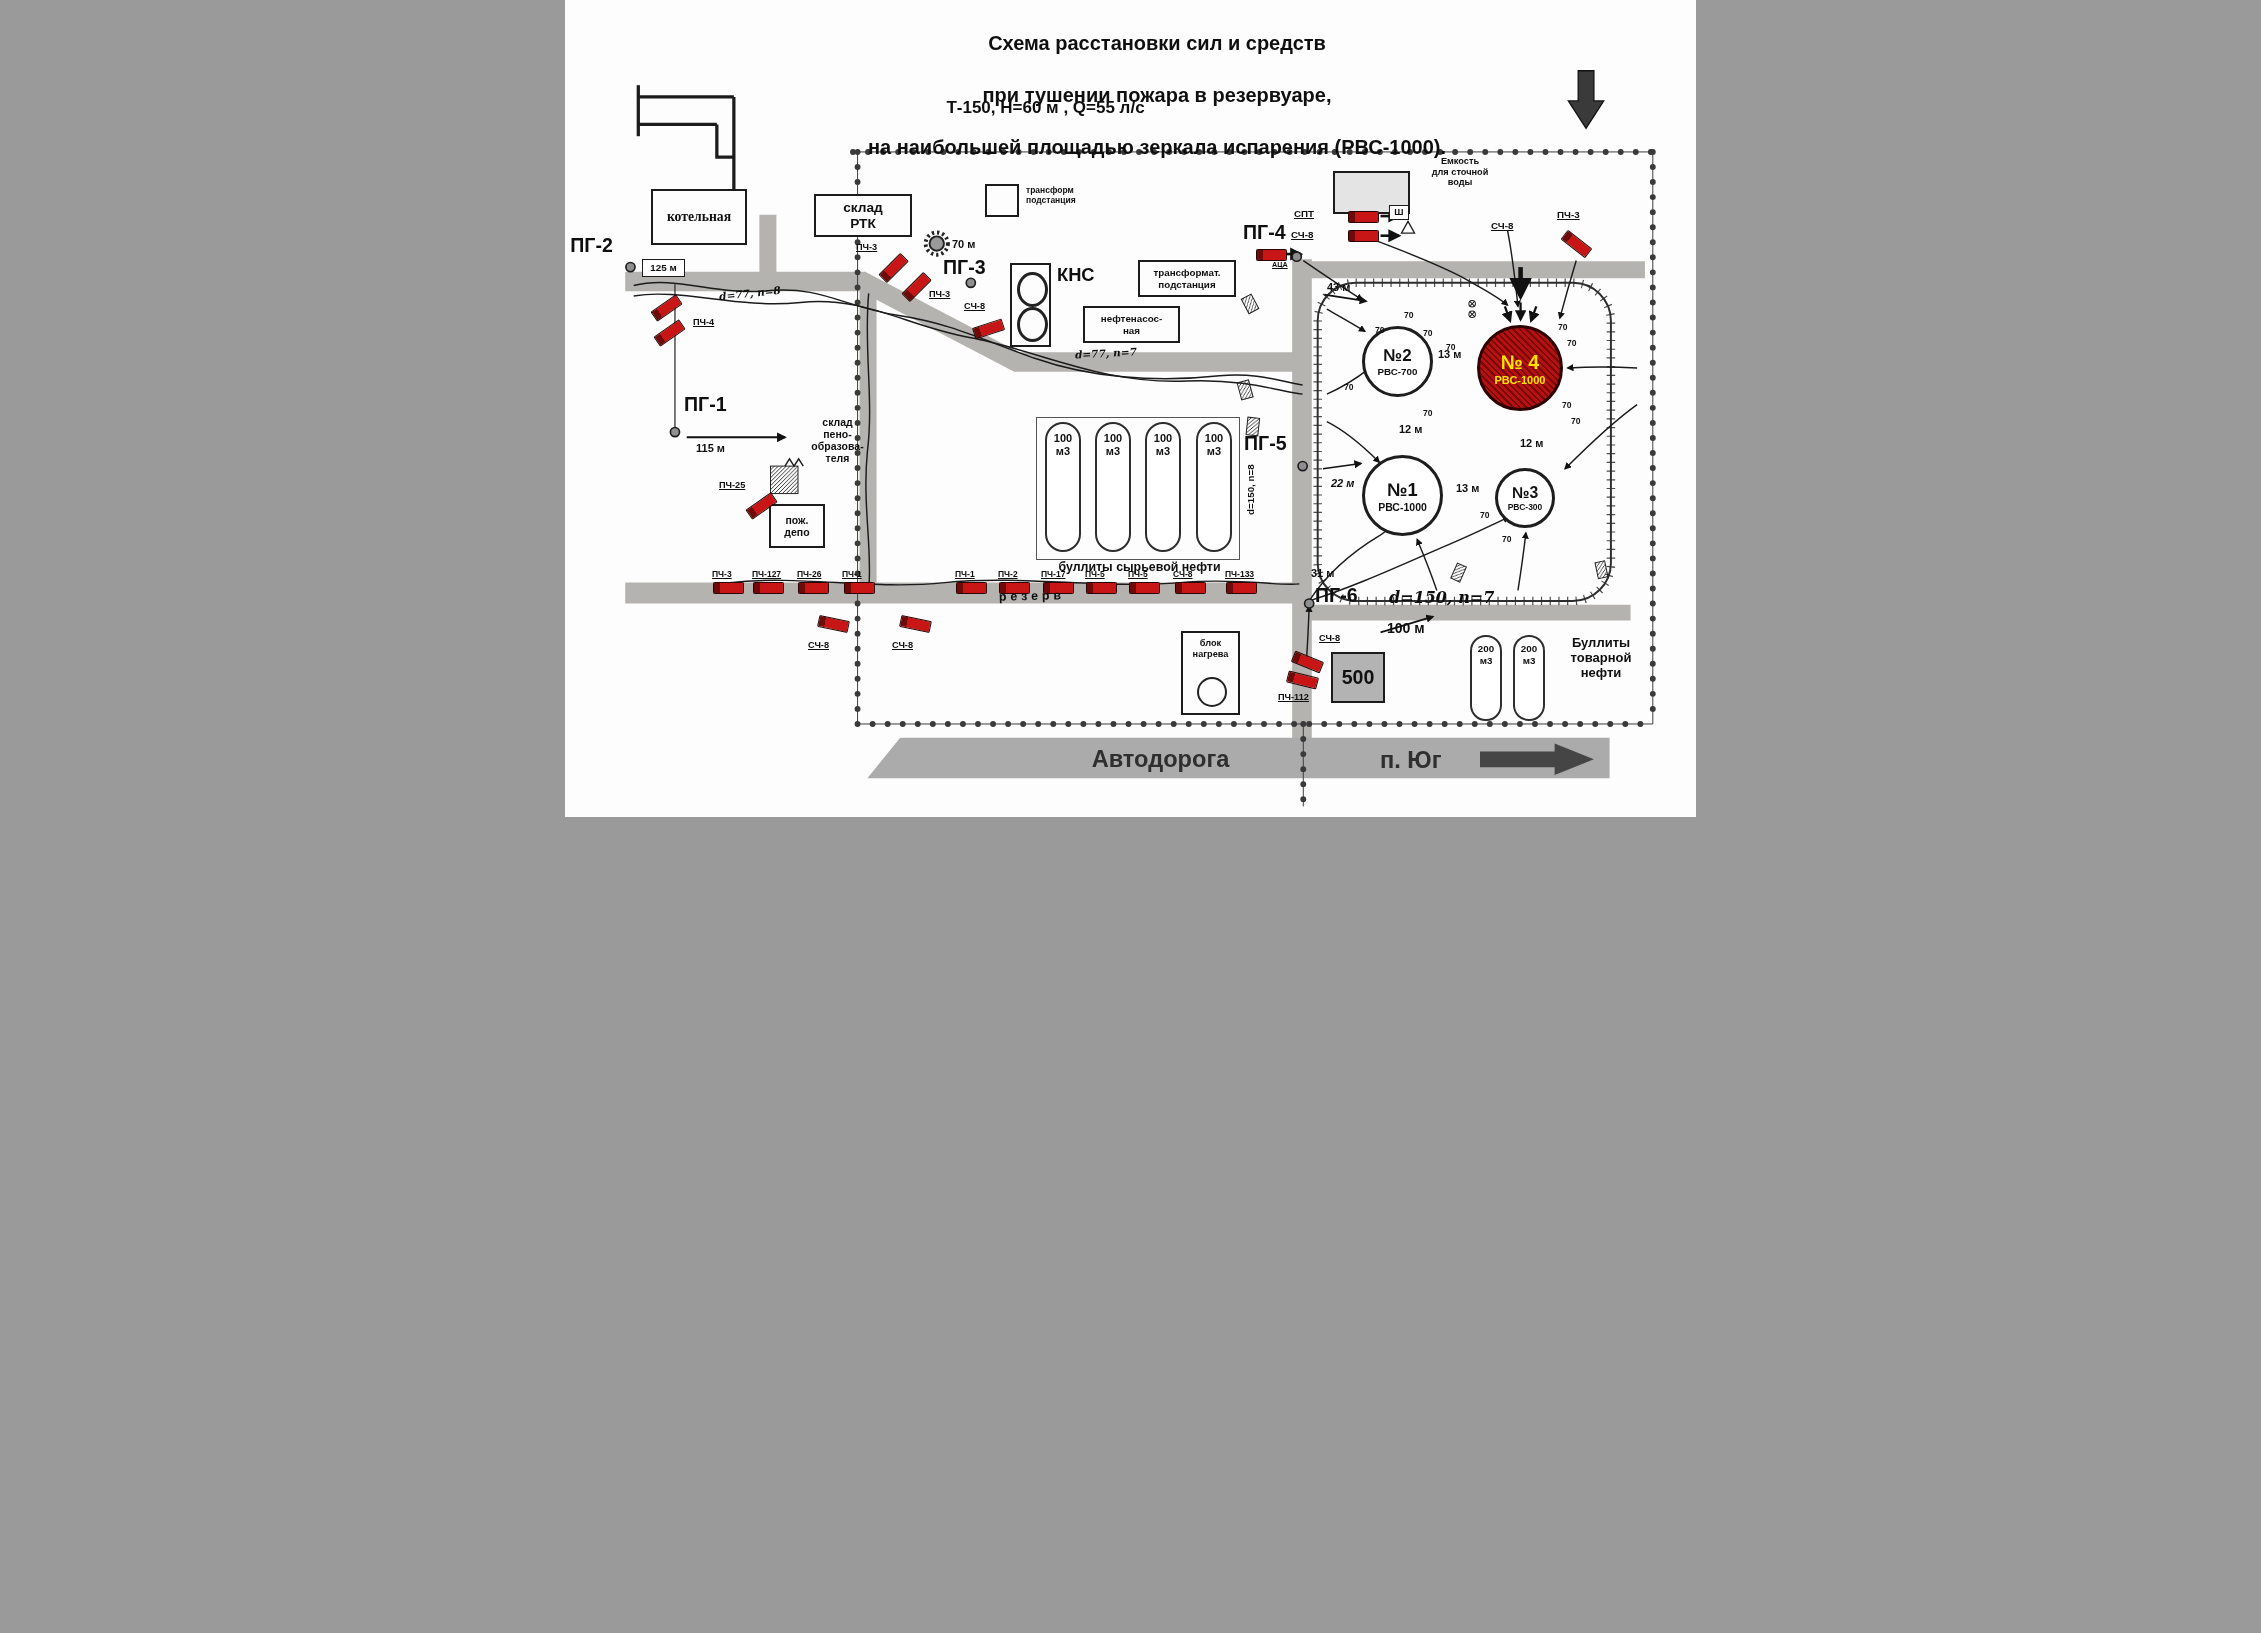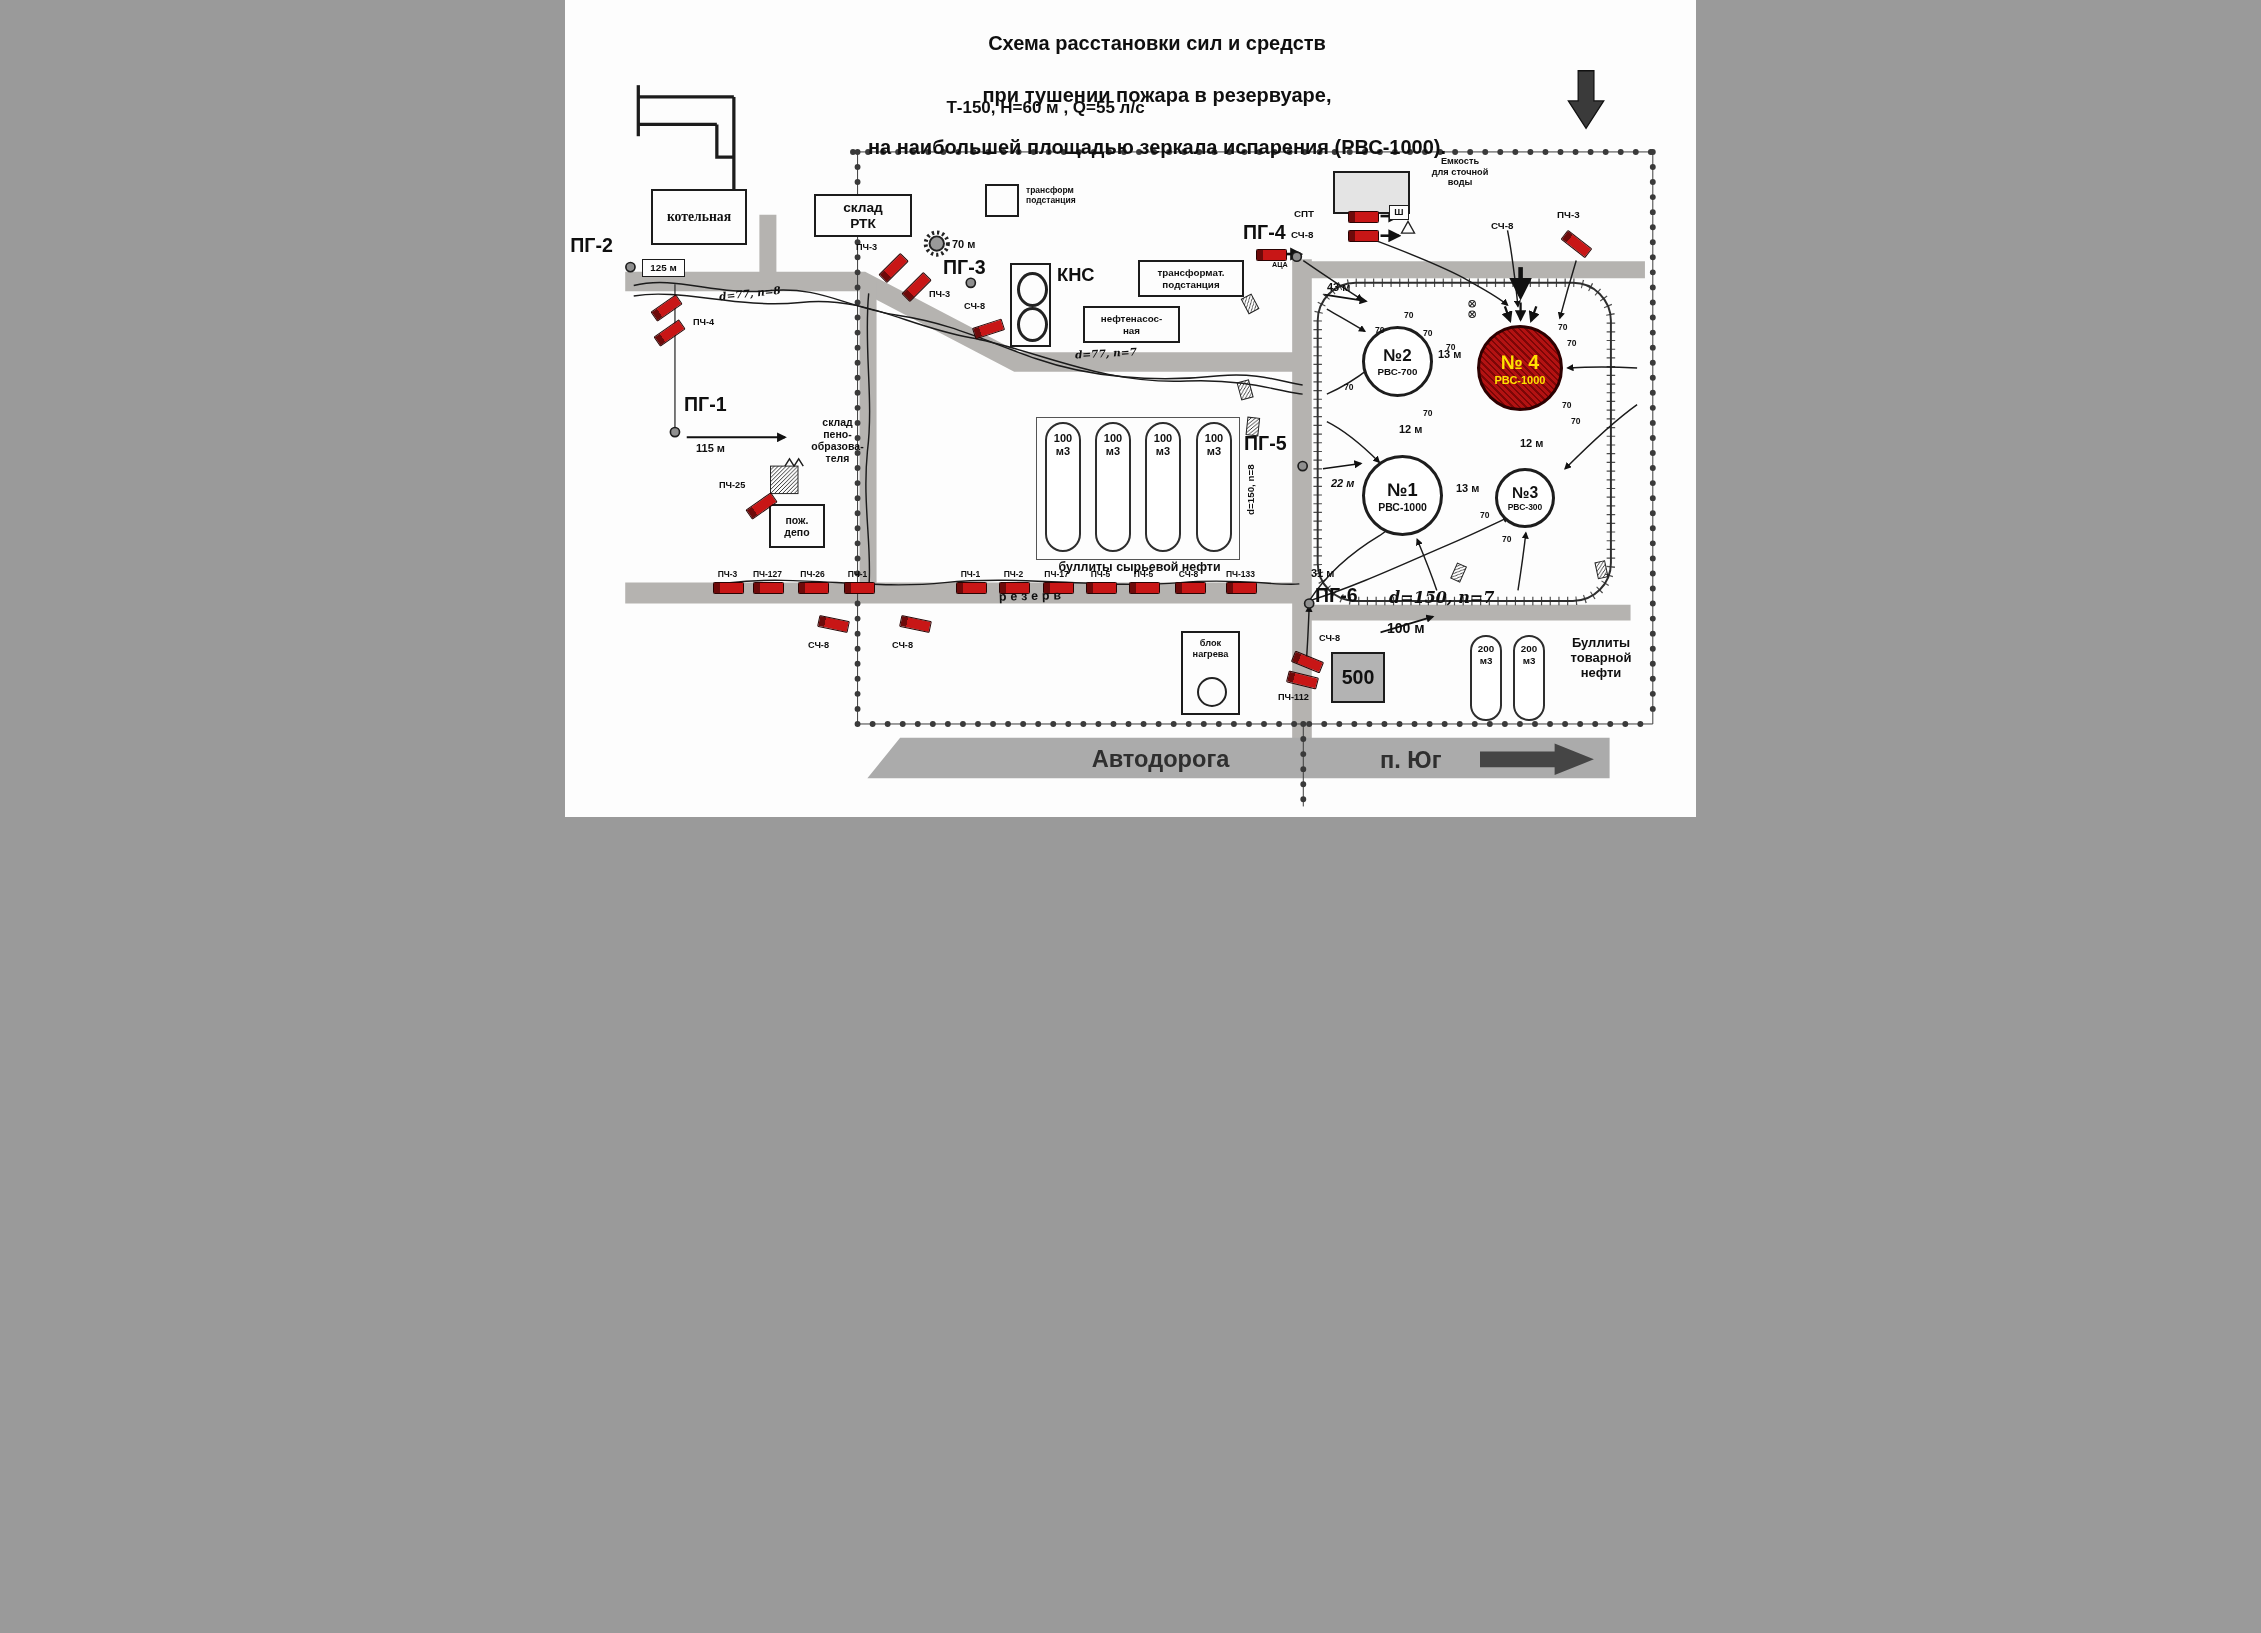--- a/index.html
+++ b/index.html
@@ -13,21 +13,21 @@
         align-items:center;justify-content:center;text-align:center;color:#101010;box-sizing:border-box;}
   .tank .tno{font-weight:bold;}
   .tank .ttype{font-weight:bold;}
   .tank.burning{background:repeating-linear-gradient(45deg,#7c0606 0 2px,#b31212 2px 4.6px);border-color:#2d0101;color:#ffe100;}
   .bullet{position:absolute;border:2.6px solid #2e2e2e;border-radius:18.3px;background:#fff;text-align:center;font-weight:bold;
           color:#101010;white-space:pre-line;box-sizing:border-box;line-height:1.2;}
   .truck{position:absolute;width:29px;height:9.8px;background:linear-gradient(90deg,#6e0a0a 0 5.9px,#c81616 5.9px);
          border:1.3px solid #2a0303;border-radius:1.3px;}
   .hyd{font-size:19.6px;}
   .seventy{position:absolute;font-size:8.5px;font-weight:bold;color:#111;}
-  .tlabel{position:absolute;font-size:9.2px;font-weight:bold;color:#0f0f0f;text-align:center;}
+  .tlabel{position:absolute;font-size:9.2px;font-weight:bold;color:#0f0f0f;text-align:left;text-decoration:underline;}
 </style>
 </head>
 <body>
 
 <div id="scheme">
 
   <svg width="1131" height="817" viewBox="0 0 1728 1248">
     <defs>
       <marker id="arr" viewBox="0 0 10 10" refX="8" refY="5" markerWidth="5" markerHeight="5" orient="auto-start-reverse">
         <path d="M0,0 L10,5 L0,10 z" fill="#111"></path>
@@ -167,21 +167,21 @@
   <div class="bld" style="left:249px;top:194px;width:98px;height:43px;font-size:13.7px;">склад
 РТК</div>
   <div class="bld" style="left:420px;top:184px;width:34px;height:33px;"></div>
   <div class="lbl" style="left:461px;top:186px;font-size:8.5px;">трансформ
 подстанция</div>
   <div class="bld" style="left:445px;top:263px;width:41px;height:84px;">
     <div style="position:absolute;left:5.2px;top:6.5px;width:25px;height:29px;border:3.3px solid #222;border-radius:50%;"></div>
     <div style="position:absolute;left:5.2px;top:42px;width:25px;height:29px;border:3.3px solid #222;border-radius:50%;"></div>
   </div>
   <div class="lbl" style="left:492px;top:264px;font-size:18.3px;">КНС</div>
-  <div class="bld" style="left:573px;top:260px;width:106px;height:37px;font-size:9.8px;">трансформат.
+  <div class="bld" style="left:573px;top:260px;width:98px;height:37px;font-size:9.8px;">трансформат.
 подстанция</div>
   <div class="bld" style="left:518px;top:306px;width:97px;height:37px;font-size:9.8px;">нефтенасос-
 ная</div>
   <div class="bld" style="left:768px;top:171px;width:77px;height:43px;background:#e4e4e4;"></div>
   <div class="lbl" style="left:849px;top:156px;width:92px;text-align:center;font-size:9.2px;">Емкость
 для сточной
 воды</div>
   <div class="bld" style="left:824px;top:205px;width:19.6px;height:15px;font-size:9.2px;border-width:1.3px;">Ш</div>
   <div class="bld" style="left:204px;top:504px;width:56px;height:44px;font-size:10.5px;">пож.
 депо</div>

